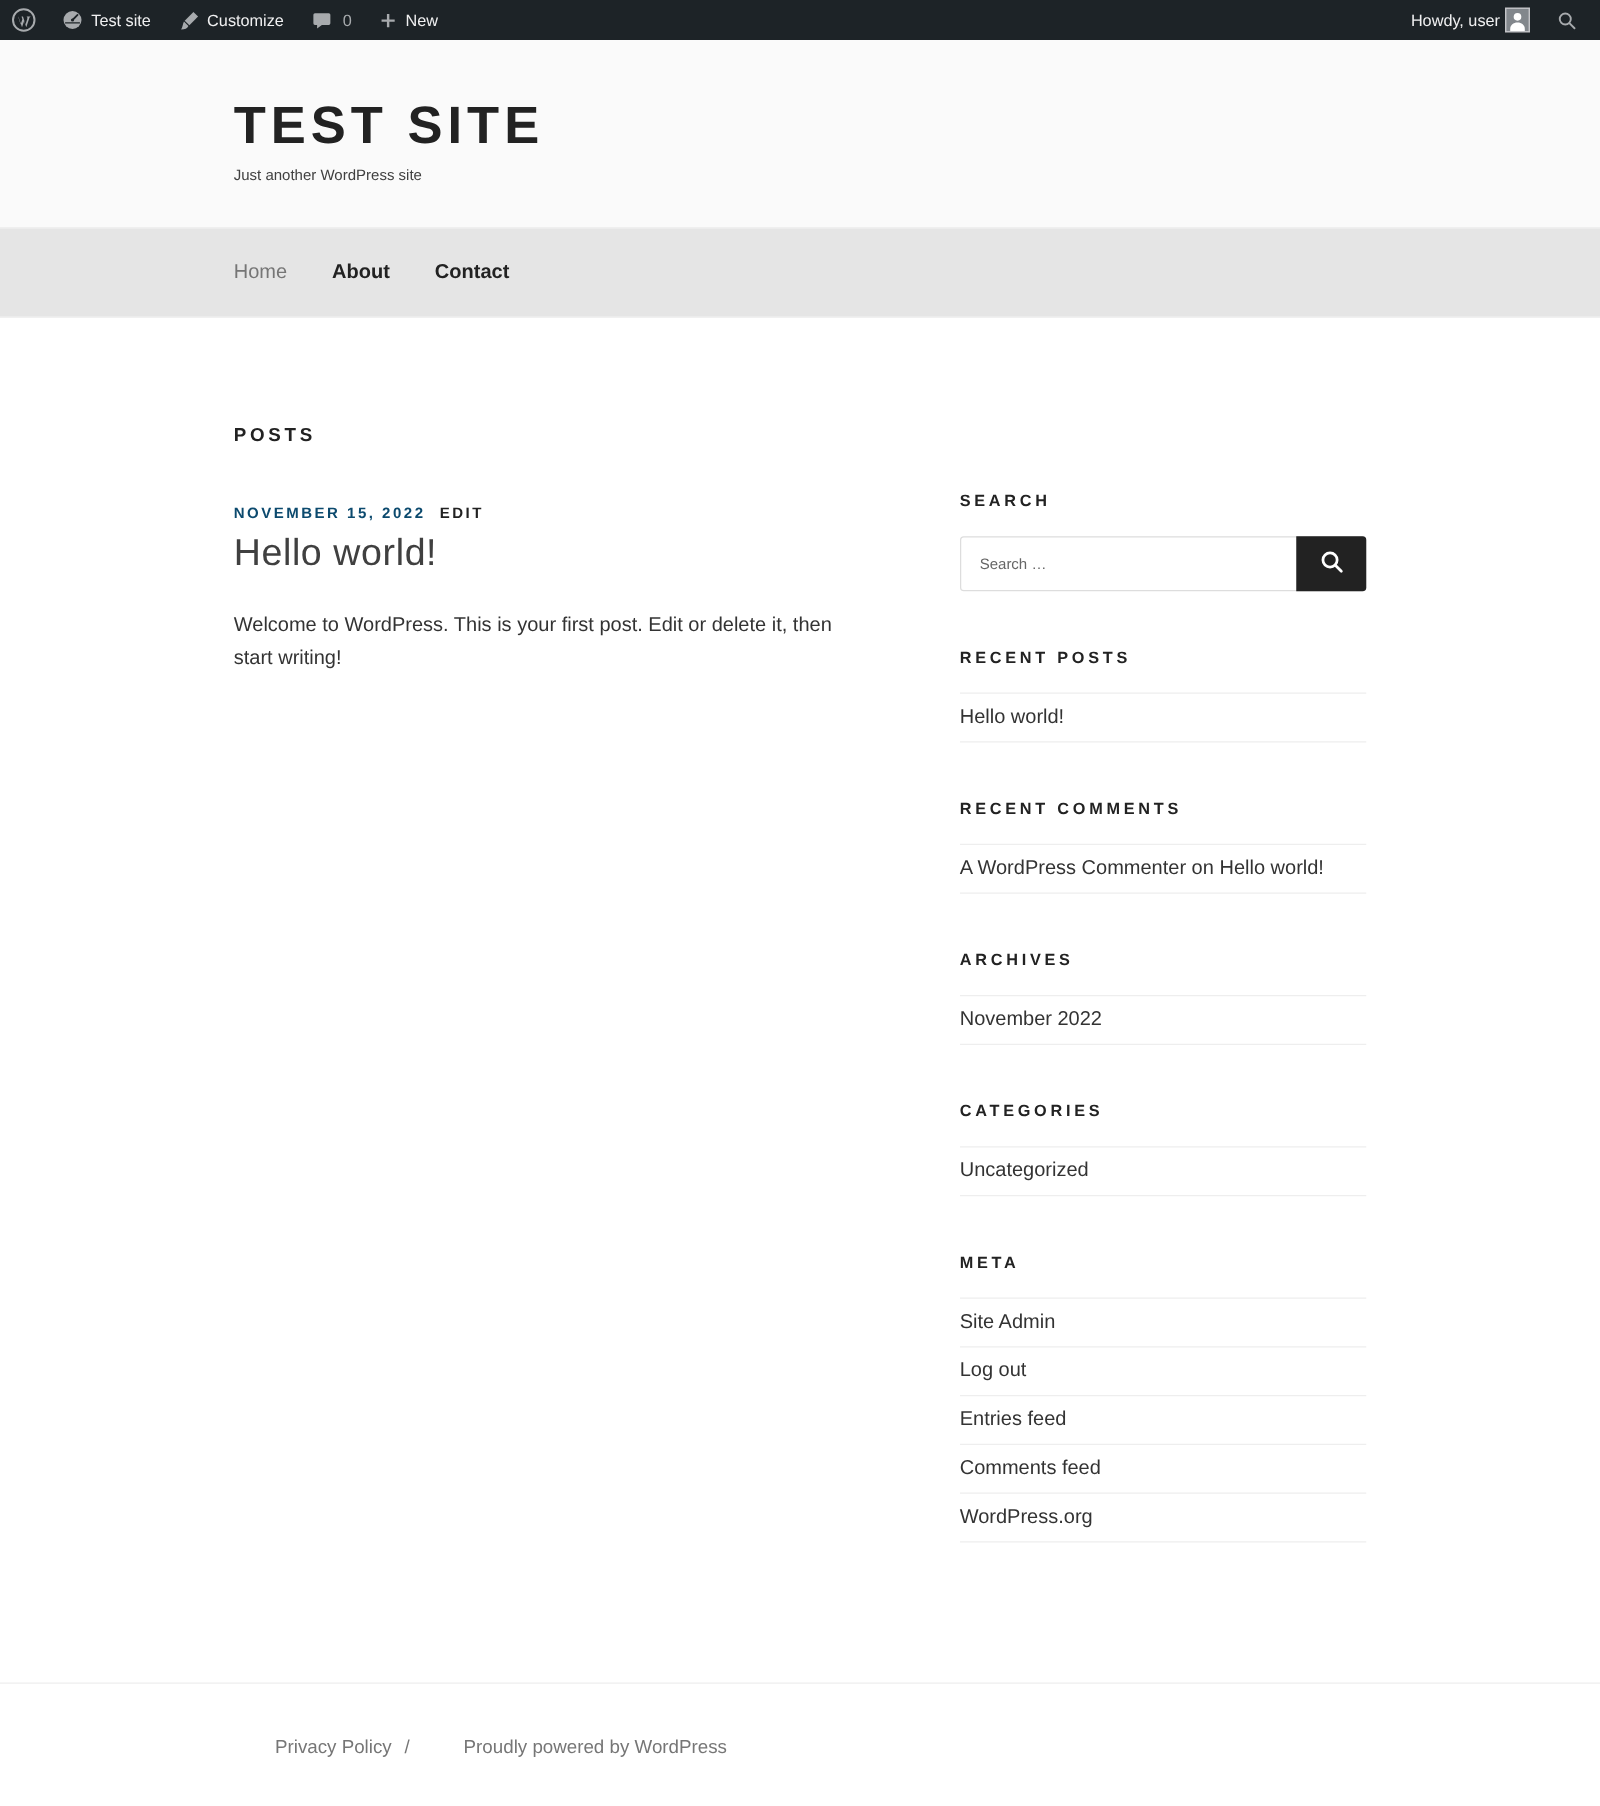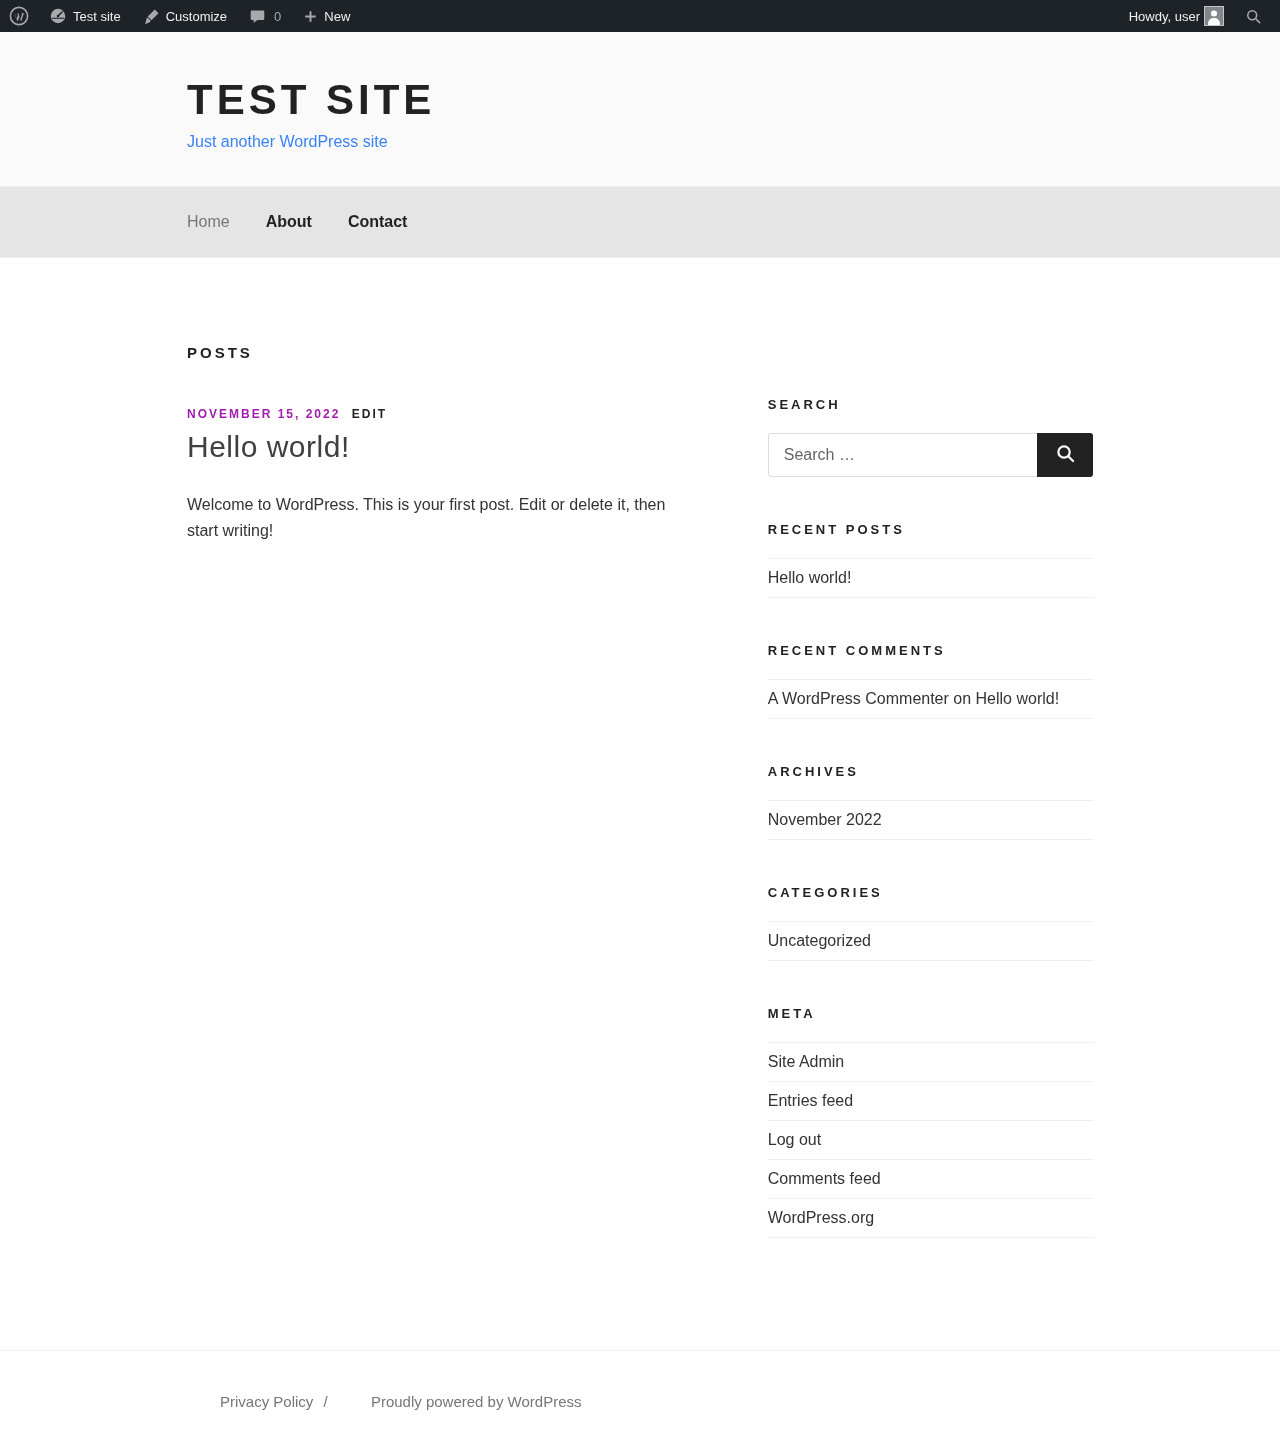--- a/index.html
+++ b/index.html
@@ -42,21 +42,21 @@
   
   .site-header { background: #fafafa; padding: 44px 0 35px; }
   .site-title {
     margin: 0;
     font-size: 42px;
     font-weight: bold;
     letter-spacing: 4px;
     color: #222;
   }
   .site-title a { color: #222; text-decoration: none; }
-  .site-description { margin: 9px 0 0; font-size: 16px; color: #3b82f6; }
+  .site-description { margin: 9px 0 0; font-size: 12px; color: #404040; }
 
   
   .main-nav {
     background: #e5e5e5;
     border-top: 1px solid #eee;
     border-bottom: 1px solid #eee;
   }
   .main-nav ul { list-style: none; margin: 0; padding: 0; display: flex; }
   .main-nav a {
     display: block;
@@ -75,21 +75,21 @@
   .sidebar { width: 35.9%; margin-top: 53px; }
 
   .page-title {
     margin: 0 0 46px;
     font-size: 15px;
     font-weight: bold;
     letter-spacing: 3px;
     color: #222;
   }
   .entry-meta { font-size: 12px; font-weight: bold; letter-spacing: 2px; }
-  .entry-date { color: #a21caf; text-decoration: none; }
+  .entry-date { color: #0c4a6e; text-decoration: none; }
   .edit-link { color: #222; text-decoration: none; margin-left: 6px; }
   .entry-title {
     margin: 9px 0 0;
     font-size: 30px;
     font-weight: normal;
     letter-spacing: 0.5px;
     color: #404040;
   }
   .entry-title a { color: #404040; text-decoration: none; }
   .entry-body { margin: 28px 0 0; font-size: 16px; line-height: 1.65; color: #333; }
@@ -109,21 +109,21 @@
   .widget li a { color: #333; text-decoration: none; }
 
   .search-form { position: relative; }
   .search-input {
     width: 100%;
     height: 44px;
     border: 1px solid #ddd;
     border-radius: 3px;
     background: #fff;
     padding: 0 64px 0 15px;
-    font-size: 16px;
+    font-size: 12px;
     color: #444;
     font-family: "Liberation Sans", sans-serif;
   }
   .search-input::placeholder { color: #666; opacity: 1; }
   .search-btn {
     position: absolute; right: 0; top: 0;
     width: 56px; height: 44px;
     background: #222;
     border: 0;
     border-radius: 0 3px 3px 0;
@@ -294,22 +294,22 @@
         <h3 class="widget-title">CATEGORIES</h3>
         <ul>
           <li><a href="#">Uncategorized</a></li>
         </ul>
       </section>
 
       <section class="widget">
         <h3 class="widget-title">META</h3>
         <ul>
           <li><a href="#">Site Admin</a></li>
+          <li><a href="#">Log out</a></li>
           <li><a href="#">Entries feed</a></li>
-          <li><a href="#">Log out</a></li>
           <li><a href="#">Comments feed</a></li>
           <li><a href="#">WordPress.org</a></li>
         </ul>
       </section>
 
     </aside>
   </div>
 </div>
 
 <footer class="site-footer">

